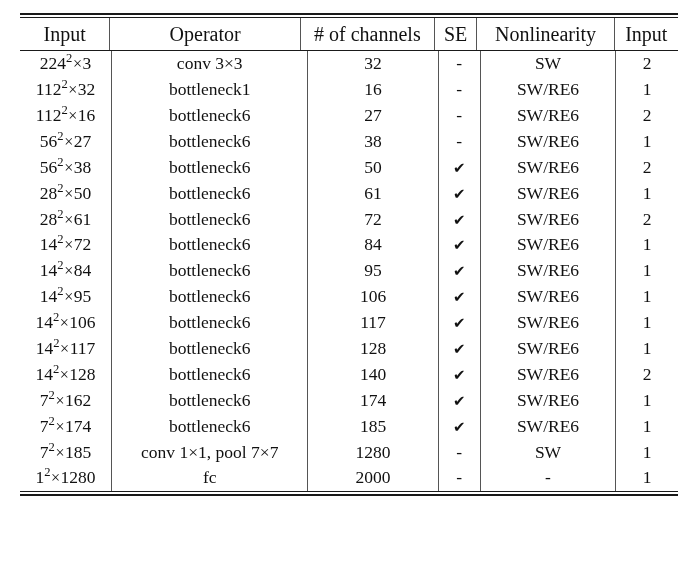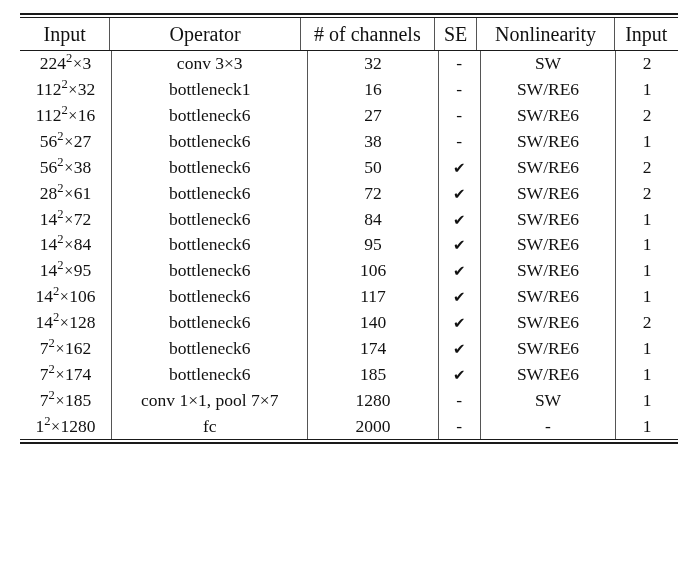--- a/index.html
+++ b/index.html
@@ -166,20 +166,28 @@
         </tr>
         <tr>
           <td class="col-input vsep"><span>56</span><sup>2</sup><span class="times">×</span><span>38</span></td>
           <td class="col-operator vsep">bottleneck6</td>
           <td class="col-channels vsep">50</td>
           <td class="col-se vsep"><span class="check">✔</span></td>
           <td class="col-nonlin vsep">SW/RE6</td>
           <td class="col-stride">2</td>
         </tr>
         <tr>
+          <td class="col-input vsep"><span>28</span><sup>2</sup><span class="times">×</span><span>50</span></td>
+          <td class="col-operator vsep">bottleneck6</td>
+          <td class="col-channels vsep">61</td>
+          <td class="col-se vsep"><span class="check">✔</span></td>
+          <td class="col-nonlin vsep">SW/RE6</td>
+          <td class="col-stride">1</td>
+        </tr>
+        <tr>
           <td class="col-input vsep"><span>28</span><sup>2</sup><span class="times">×</span><span>61</span></td>
           <td class="col-operator vsep">bottleneck6</td>
           <td class="col-channels vsep">72</td>
           <td class="col-se vsep"><span class="check">✔</span></td>
           <td class="col-nonlin vsep">SW/RE6</td>
           <td class="col-stride">2</td>
         </tr>
         <tr>
           <td class="col-input vsep"><span>14</span><sup>2</sup><span class="times">×</span><span>72</span></td>
           <td class="col-operator vsep">bottleneck6</td>
@@ -201,20 +209,28 @@
           <td class="col-operator vsep">bottleneck6</td>
           <td class="col-channels vsep">106</td>
           <td class="col-se vsep"><span class="check">✔</span></td>
           <td class="col-nonlin vsep">SW/RE6</td>
           <td class="col-stride">1</td>
         </tr>
         <tr>
           <td class="col-input vsep"><span>14</span><sup>2</sup><span class="times">×</span><span>106</span></td>
           <td class="col-operator vsep">bottleneck6</td>
           <td class="col-channels vsep">117</td>
+          <td class="col-se vsep"><span class="check">✔</span></td>
+          <td class="col-nonlin vsep">SW/RE6</td>
+          <td class="col-stride">1</td>
+        </tr>
+        <tr>
+          <td class="col-input vsep"><span>14</span><sup>2</sup><span class="times">×</span><span>117</span></td>
+          <td class="col-operator vsep">bottleneck6</td>
+          <td class="col-channels vsep">128</td>
           <td class="col-se vsep"><span class="check">✔</span></td>
           <td class="col-nonlin vsep">SW/RE6</td>
           <td class="col-stride">1</td>
         </tr>
         <tr>
           <td class="col-input vsep"><span>14</span><sup>2</sup><span class="times">×</span><span>128</span></td>
           <td class="col-operator vsep">bottleneck6</td>
           <td class="col-channels vsep">140</td>
           <td class="col-se vsep"><span class="check">✔</span></td>
           <td class="col-nonlin vsep">SW/RE6</td>

